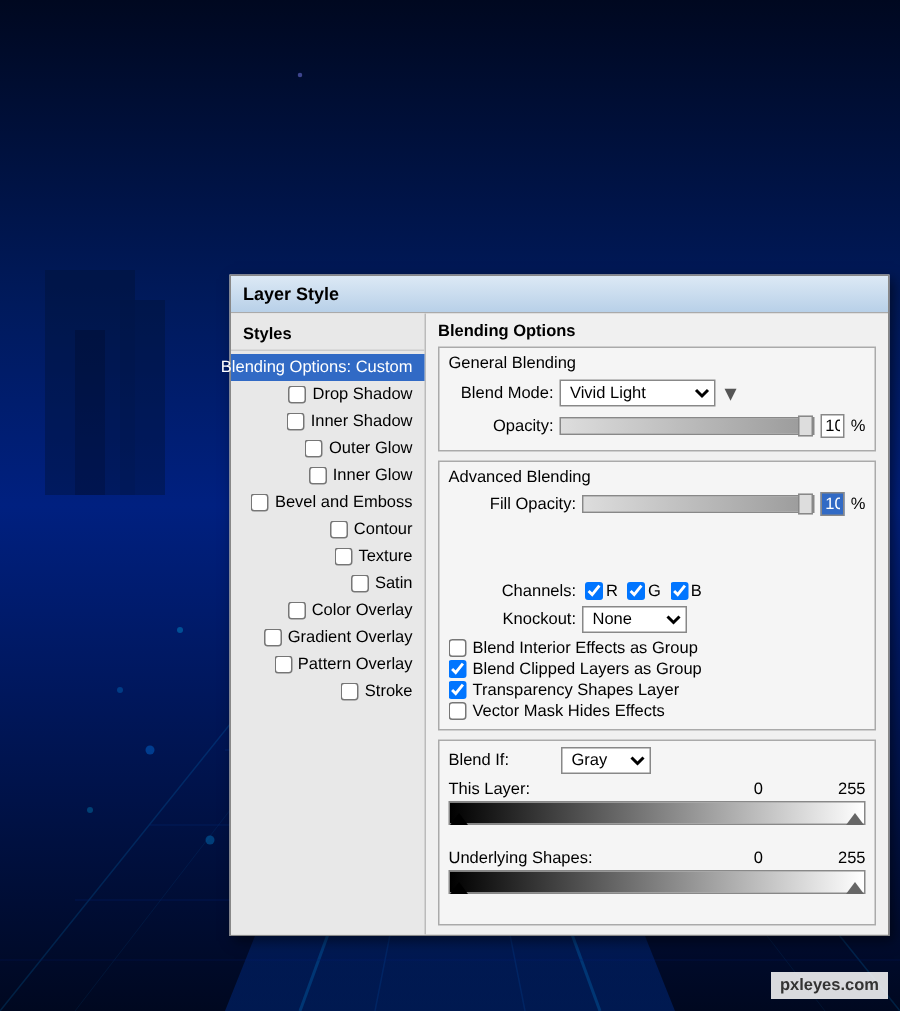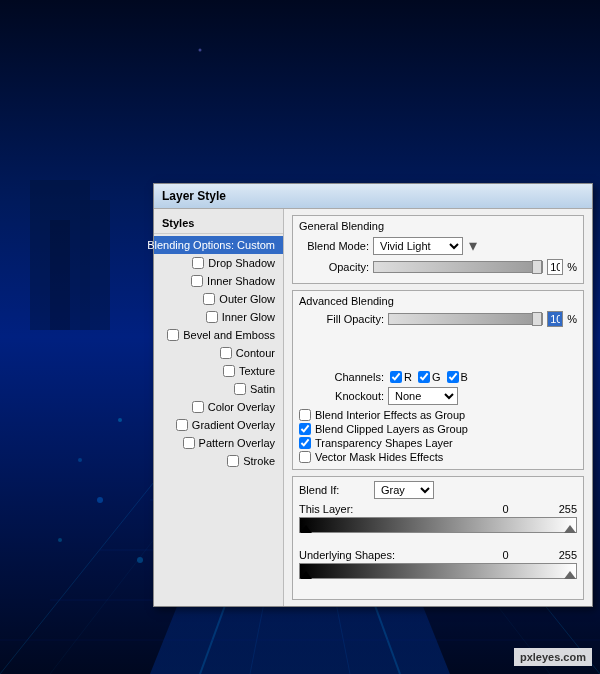--- a/index.html
+++ b/index.html
@@ -168,21 +168,21 @@
     .form-label-wide {
       font-size: 11px;
       color: #000;
       min-width: 85px;
       text-align: right;
     }
 
     .blend-mode-select {
       font-size: 11px;
       padding: 1px 2px;
-      width: 90px;
+      width: 104px;
       border: 1px solid #888;
       background: #fff;
     }
 
     .slider-container {
       display: flex;
       align-items: center;
       gap: 4px;
       flex: 1;
     }
@@ -437,20 +437,21 @@
         <input type="checkbox" style="">
         <span>Pattern Overlay</span>
       </div>
       <div class="style-item">
         <input type="checkbox" style="">
         <span>Stroke</span>
       </div>
     </div>
 
     <div class="options-panel">
+      <div class="section-title">Blending Options</div>
 
       <div class="section-group">
         <div class="section-group-title">General Blending</div>
 
         <div class="form-row">
           <span class="form-label">Blend Mode:</span>
           <select class="blend-mode-select">
             <option>Vivid Light</option>
             <option>Normal</option>
             <option>Dissolve</option>

